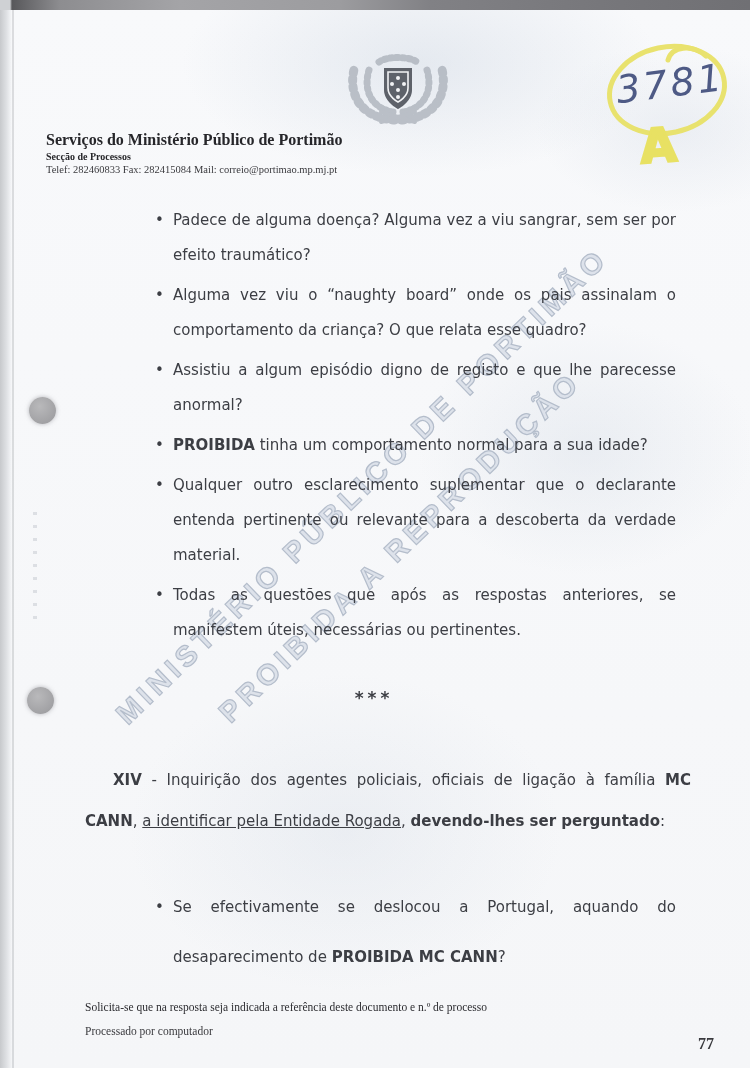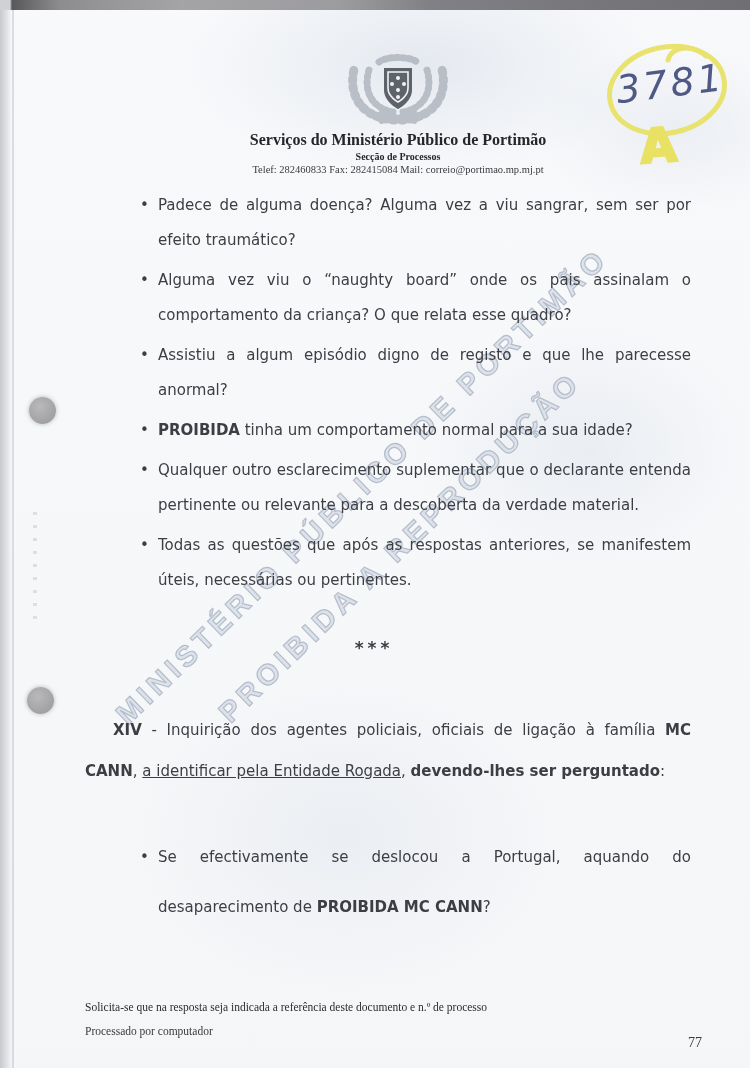--- a/index.html
+++ b/index.html
@@ -27,52 +27,52 @@
   .edge-marks{position:absolute;left:33px;top:512px;width:4px;height:116px;opacity:.45;z-index:2;
     background:repeating-linear-gradient(180deg,rgba(140,148,160,.55) 0 3px,transparent 3px 13px);}
   
   .watermark{position:absolute;left:370px;top:545px;width:0;height:0;transform:rotate(-44deg);z-index:1;}
   .wm{position:absolute;white-space:nowrap;text-align:center;font-family:"Liberation Sans",sans-serif;
     font-size:29px;font-weight:700;letter-spacing:5px;color:rgba(216,222,231,.85);
     -webkit-text-stroke:1.2px #b4bdcb;}
   .wm.l1{left:-300px;top:-64px;width:600px;}
   .wm.l2{left:-225px;top:6px;width:470px;}
   
-  .header{position:absolute;top:50px;left:46px;right:0;text-align:center;color:#26262a;z-index:2;}
+  .header{position:absolute;top:50px;left:46px;right:0;text-align:left;color:#26262a;z-index:2;}
   .emblem{display:block;margin:0 auto;}
   .org{font-family:"Liberation Serif",serif;font-weight:700;font-size:16px;line-height:18px;margin-top:3px;}
   .section{font-family:"Liberation Serif",serif;font-weight:700;font-size:10px;line-height:14px;margin-top:1px;}
   .addr,.contact{font-family:"Liberation Serif",serif;font-size:10.5px;line-height:12px;color:#3a3a3e;}
   
   .stamp{position:absolute;left:588px;top:20px;width:160px;height:160px;z-index:5;}
   .stamp svg{position:absolute;left:0;top:0;}
   .stamp-number{position:absolute;left:28px;top:42px;width:104px;text-align:center;
     font-family:"DejaVu Sans",sans-serif;font-style:italic;font-size:38px;letter-spacing:3px;
     color:#4e5a85;transform:rotate(-7deg);}
   .stamp-letter{position:absolute;left:52px;top:98px;font-size:47px;font-weight:700;color:#e8e163;
     -webkit-text-stroke:2.5px #e8e163;transform:rotate(-4deg);font-family:"DejaVu Sans",sans-serif;}
   
   .main{position:absolute;top:188px;left:85px;width:606px;z-index:2;font-size:15px;}
-  ul.qlist{list-style:none;margin:0;padding:0;}
+  ul.qlist{list-style:none;margin:15px;padding:0;}
   ul.qlist li{position:relative;padding-left:73px;line-height:35px;margin-bottom:5px;
     text-align:justify;text-align-last:left;}
   ul.qlist li::before{content:"\2022";position:absolute;left:55px;top:0;color:#3c3e44;}
   .b{font-weight:700;}
   .u{text-decoration:underline;}
   .sep{margin:40px 0 0 0;text-align:center;font-size:17px;font-weight:700;letter-spacing:4px;transform:translateX(-14px);}
   .xiv{margin:52px 0 0 0;line-height:41px;text-align:justify;text-align-last:left;text-indent:28px;}
   ul.qlist.followup{margin-top:40px;}
   ul.qlist.followup li{line-height:50px;}
   
   .footnote{position:absolute;left:85px;top:1001px;font-family:"Liberation Serif",serif;
     font-weight:400;font-size:11.5px;color:#2c2c30;z-index:2;}
   .processed{position:absolute;left:85px;top:1025px;font-family:Liberation Serif, serif;
     font-size:11.5px;color:#3a3a3e;z-index:2;}
-  .pageno{position:absolute;right:48px;top:1035px;font-family:"Liberation Serif",serif;
-    font-size:14px;color:#3a3a3e;z-index:2;}
+  .pageno{position:absolute;right:36px;top:1035px;font-family:"Liberation Serif",serif;
+    font-size:16px;color:#3a3a3e;z-index:2;font-weight:bold;}
 </style>
 </head>
 <body>
 
 <div class="scan">
 
   <div class="top-band"></div>
   <div class="left-edge"></div>
   <div class="left-edge-line"></div>
   <div class="punch p1"></div>

